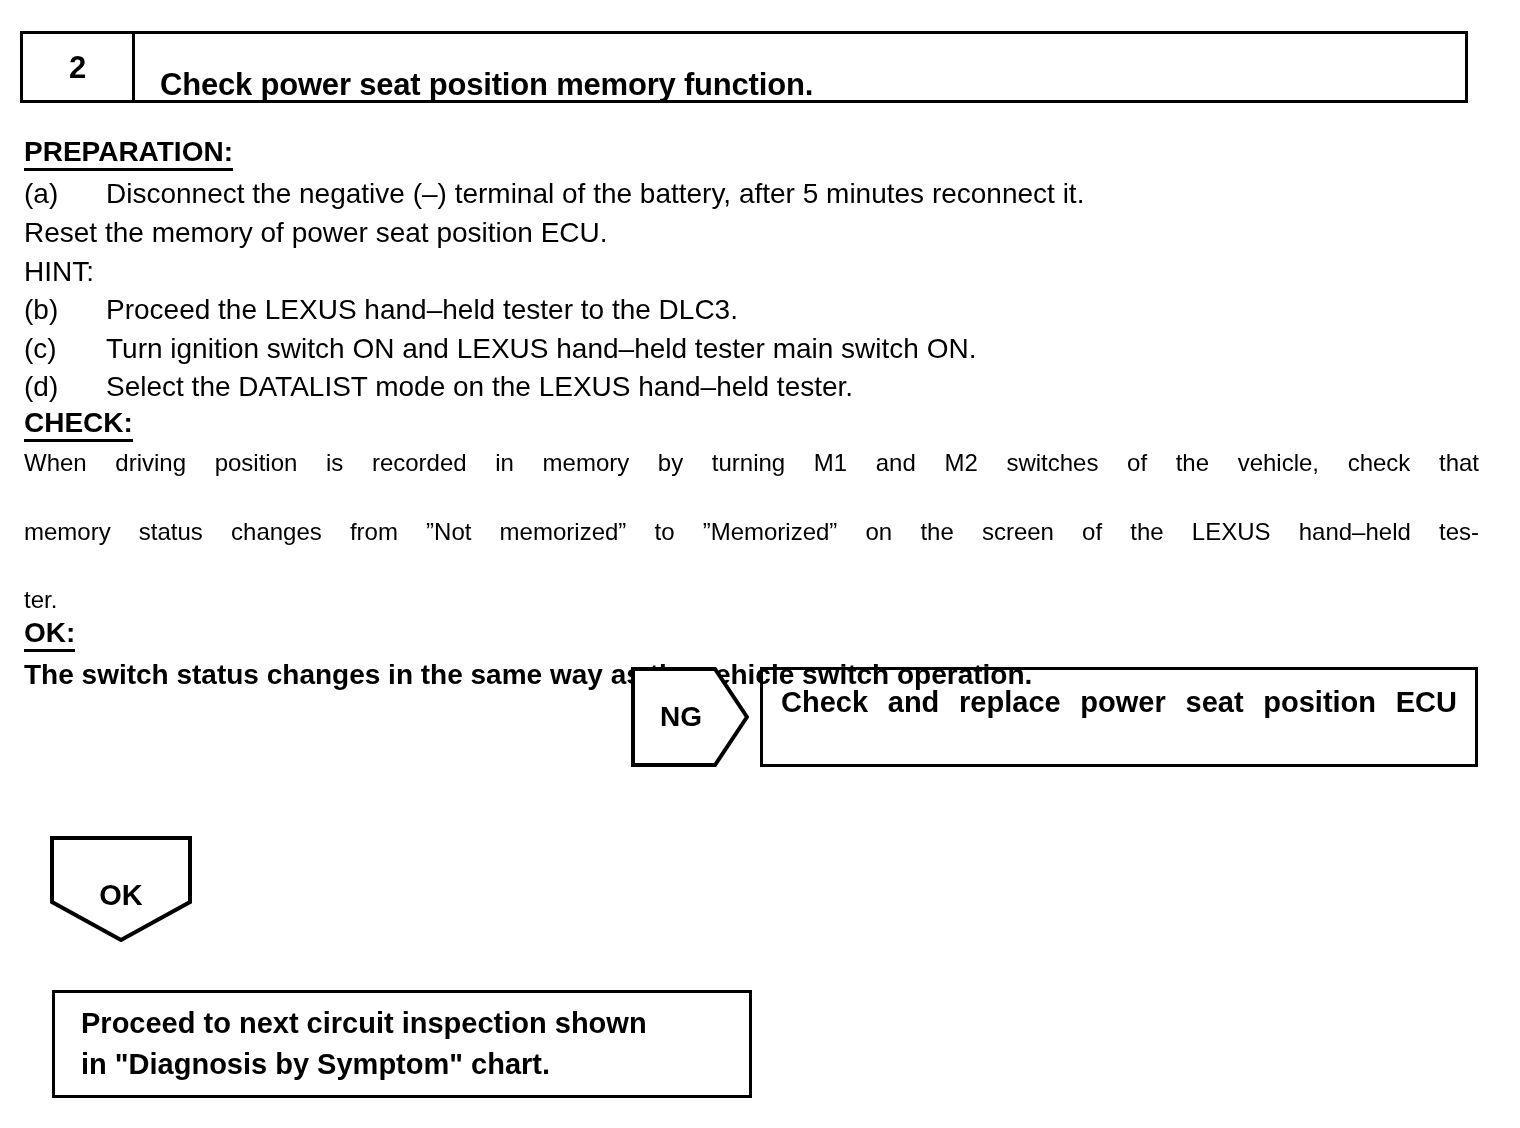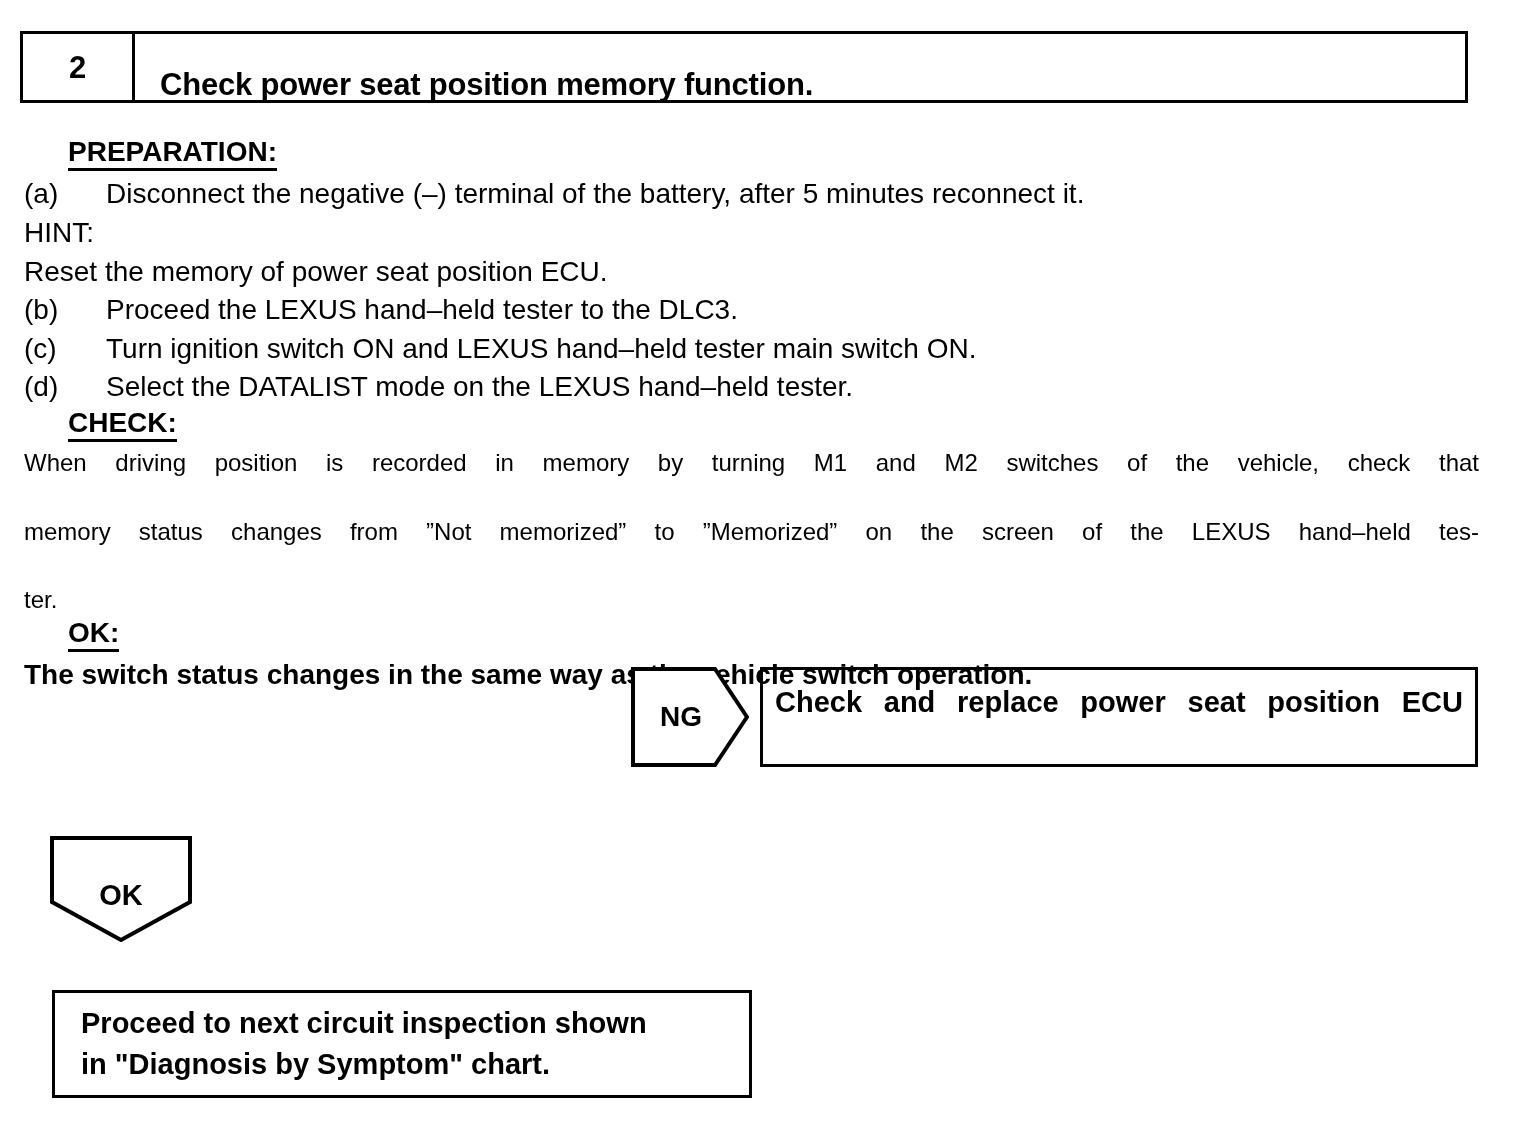--- a/index.html
+++ b/index.html
@@ -70,21 +70,21 @@
   }
   .section-label {
     font-size: 28px;
     font-weight: bold;
     line-height: 1.12;
     display: inline-block;
     border-bottom: 3px solid #000;
     padding-bottom: 1px;
     margin-bottom: 2px;
   }
-  .label-row { line-height: 1.12; margin-bottom: 2px; margin-left: 44px; }
+  .label-row { line-height: 1.12; margin-bottom: 2px; }
 
   .para {
     font-size: 28px;
     line-height: 1.38;
     white-space: nowrap;
   }
 
   .list-item {
     font-size: 28px;
     line-height: 1.38;
@@ -153,21 +153,21 @@
     height: 100px;
     border: 3px solid #000;
     box-sizing: border-box;
     display: flex;
     align-items: center;
   }
   .ng-box-text {
     font-size: 29px;
     font-weight: bold;
     width: 100%;
-    padding: 0 12px;
+    padding: 0 18px;
     box-sizing: border-box;
     text-align: justify;
     line-height: 1;
   }
   .ng-box-text::after {
     content: "";
     display: inline-block;
     width: 100%;
   }
 
@@ -232,22 +232,22 @@
 
     <div class="label-row">
       <span class="section-label">PREPARATION:</span>
     </div>
 
     <div class="list-item">
       <span class="list-marker">(a)</span>
       <span class="list-text">Disconnect the negative (–) terminal of the battery, after 5 minutes reconnect it.</span>
     </div>
 
+    <div class="para">Reset the memory of power seat position ECU.</div>
     <div class="para">HINT:</div>
-    <div class="para">Reset the memory of power seat position ECU.</div>
 
     <div class="list-item">
       <span class="list-marker">(b)</span>
       <span class="list-text">Proceed the LEXUS hand–held tester to the DLC3.</span>
     </div>
     <div class="list-item">
       <span class="list-marker">(c)</span>
       <span class="list-text">Turn ignition switch ON and LEXUS hand–held tester main switch ON.</span>
     </div>
     <div class="list-item">

